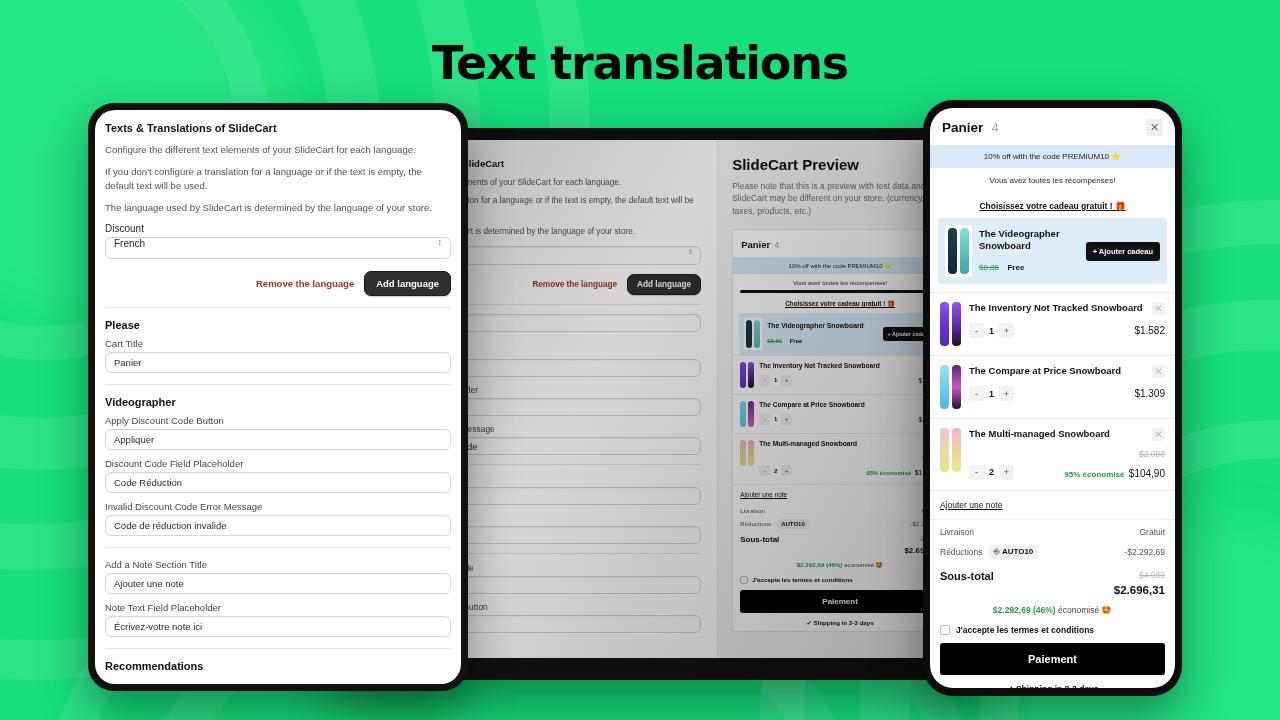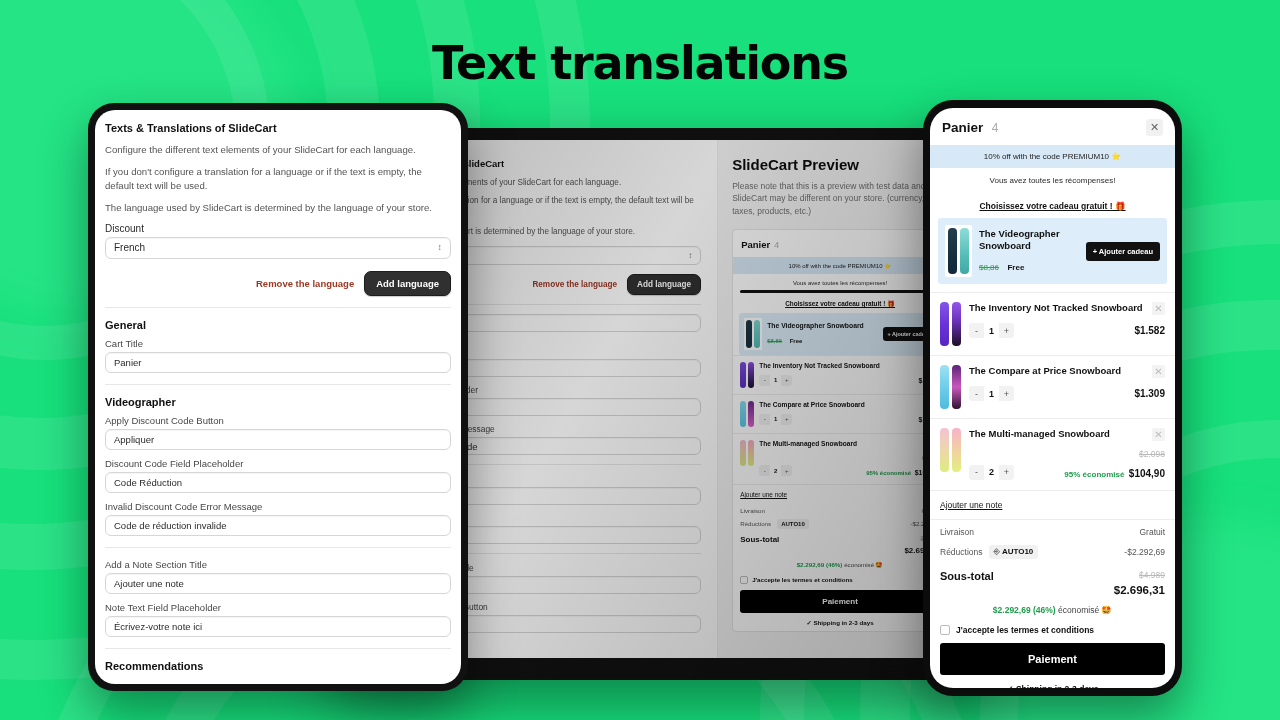--- a/index.html
+++ b/index.html
@@ -64,21 +64,21 @@
   }
   #leftcard-inner {
     width:100%; height:100%; background:#fff; border-radius:20px;
     overflow:hidden; padding:12px 10px 0 10px;
   }
   #leftcard h1 { font-size:11px; font-weight:bold; color:#111; margin-bottom:9px; }
   #leftcard p.desc { font-size:9.6px; color:#545454; line-height:1.45; margin-bottom:8px; }
 
   .select {
     height:22px; border:1px solid #d6d6d6; border-radius:6px; background:#fff;
-    font-size:10px; color:#2a2a2a; display:flex; align-items:center; justify-content:space-between;
+    font-size:10px; color:#2a2a2a; display:flex; align-items:flex-start; justify-content:space-between;
     padding:0 8px; box-shadow: inset 0 1px 1px rgba(0,0,0,.04);
   }
   .lang-actions { display:flex; align-items:center; justify-content:flex-end; gap:10px; margin-top:12px; }
   .link-danger { font-size:9.5px; font-weight:bold; color:#9c3722; }
   .btn-dark {
     background:#303030; color:#fff; font-size:9.5px; font-weight:bold;
     padding:6px 11px; border-radius:7px; border:1px solid #1d1d1d;
     box-shadow:0 1px 1px rgba(0,0,0,.2);
   }
 
@@ -109,21 +109,21 @@
   .btn-add { background:#111; color:#fff; font-size:7.5px; font-weight:bold; padding:5px 7px; border-radius:3px; white-space:nowrap; }
 
   .line-item { display:flex; gap:8px; padding:9px 10px; border-top:1px solid #ededed; align-items:flex-start; }
   .li-name { font-size:9.5px; font-weight:bold; color:#111; line-height:1.25; flex:1; }
   .li-x { color:#bbb; font-size:10px; background:#f3f3f3; width:13px; height:13px; border-radius:2px;
           display:flex; align-items:center; justify-content:center; flex:none; }
   .stepper { display:inline-flex; background:#f2f2f2; border-radius:3px; overflow:hidden; }
   .stepper > div { width:15px; height:15px; display:flex; align-items:center; justify-content:center;
                    font-size:9px; color:#555; }
   .stepper .qty { background:#fff; font-weight:bold; color:#111; }
-  .li-price { font-size:10px; font-weight:bold; color:#111; }
+  .li-price { font-size:10px; font-weight:normal; color:#111; }
   .li-price-old { font-size:8.5px; color:#b9b9b9; text-decoration:line-through; }
   .li-save { font-size:8px; color:#1f9d4d; font-weight:bold; }
 
   .note-link { font-size:8.5px; color:#111; text-decoration:underline; padding:9px 10px; border-top:1px solid #ededed; }
   .sum-row { display:flex; justify-content:space-between; align-items:center; padding:4px 10px; font-size:8.5px; color:#555; }
   .badge { background:#f1f1f1; border-radius:3px; padding:2px 5px; font-size:8px; font-weight:bold; color:#111; margin-left:6px; }
   .subtotal-row { display:flex; justify-content:space-between; align-items:flex-start; padding:7px 10px 2px; }
   .subtotal-row .lbl { font-size:11px; font-weight:bold; color:#111; }
   .savings { text-align:center; font-size:8.5px; padding:5px 10px 7px; color:#444; }
   .savings b { color:#1f9d4d; }
@@ -344,21 +344,21 @@
       <span style="font-size:9px;color:#777;line-height:1;">↕</span>
     </div>
 
     <div class="lang-actions">
       <span class="link-danger">Remove the language</span>
       <span class="btn-dark">Add language</span>
     </div>
 
     <div class="divider"></div>
 
-    <div class="sect-title">General</div>
+    <div class="sect-title">Please</div>
     <div class="fieldlabel">Cart Title</div>
     <div class="input">
       <span>Panier</span>
     </div>
 
     <div class="divider"></div>
 
     <div class="sect-title">Videographer</div>
     <div class="fieldlabel">Apply Discount Code Button</div>
     <div class="input">

